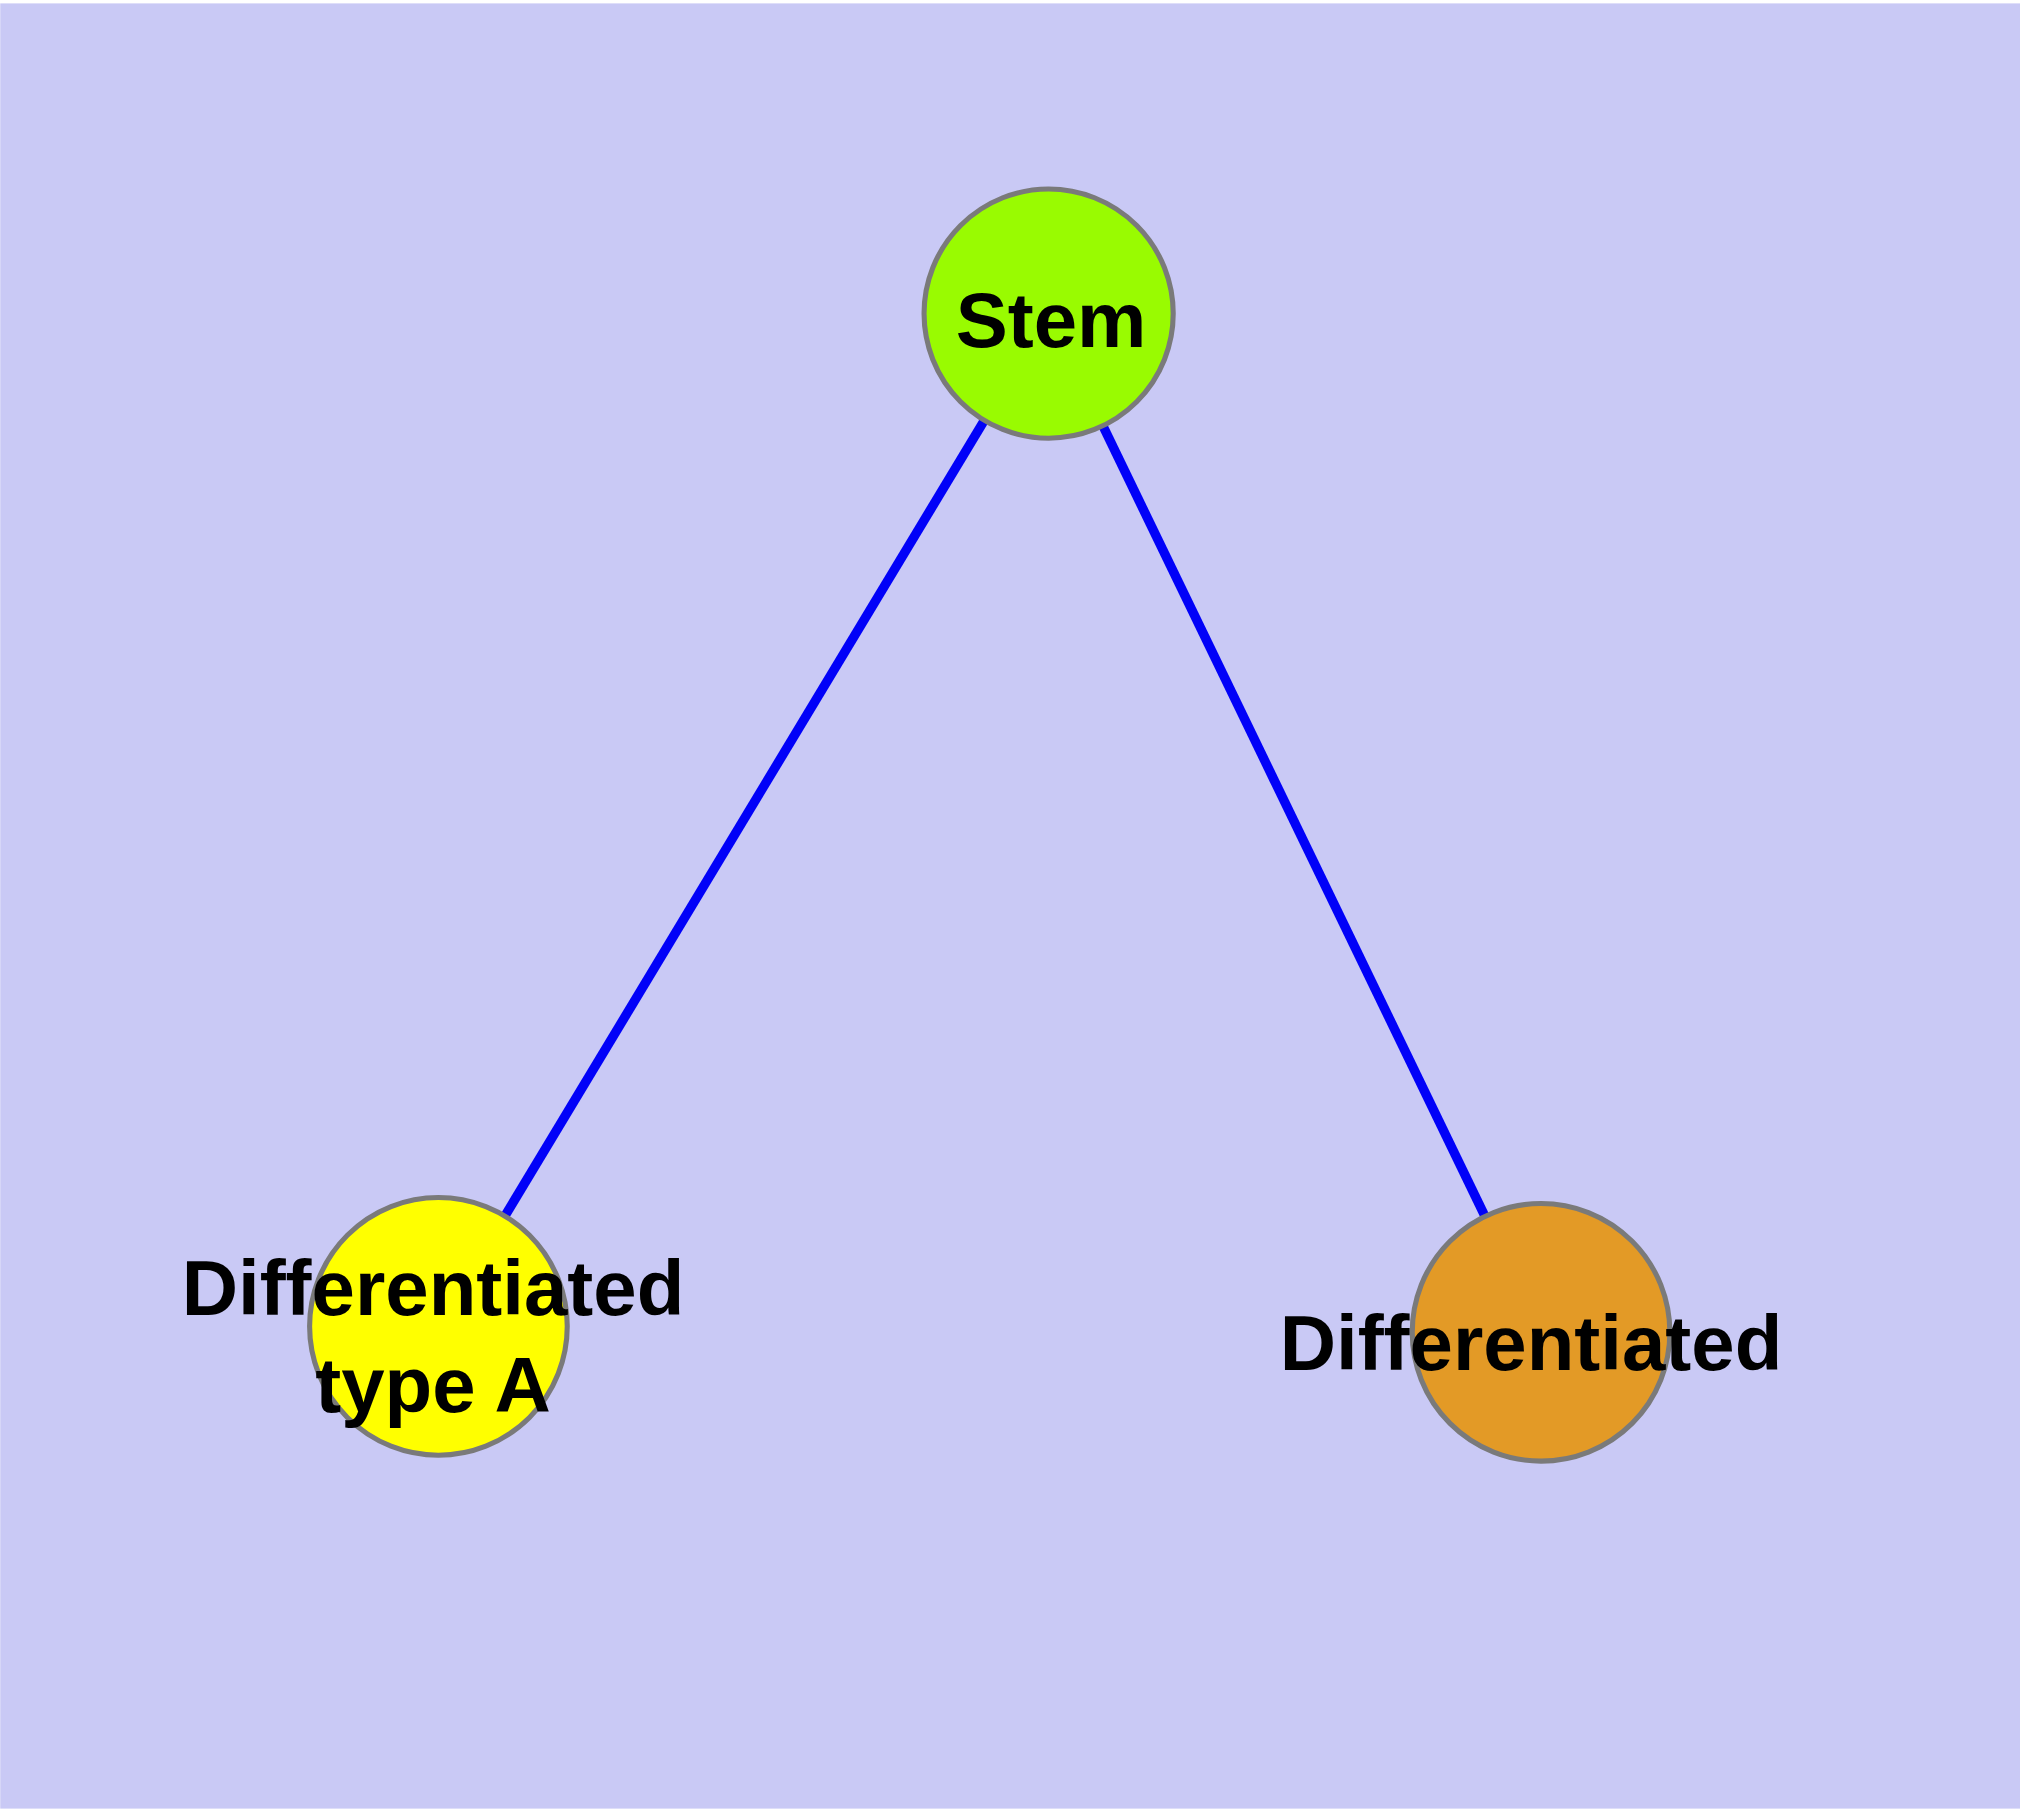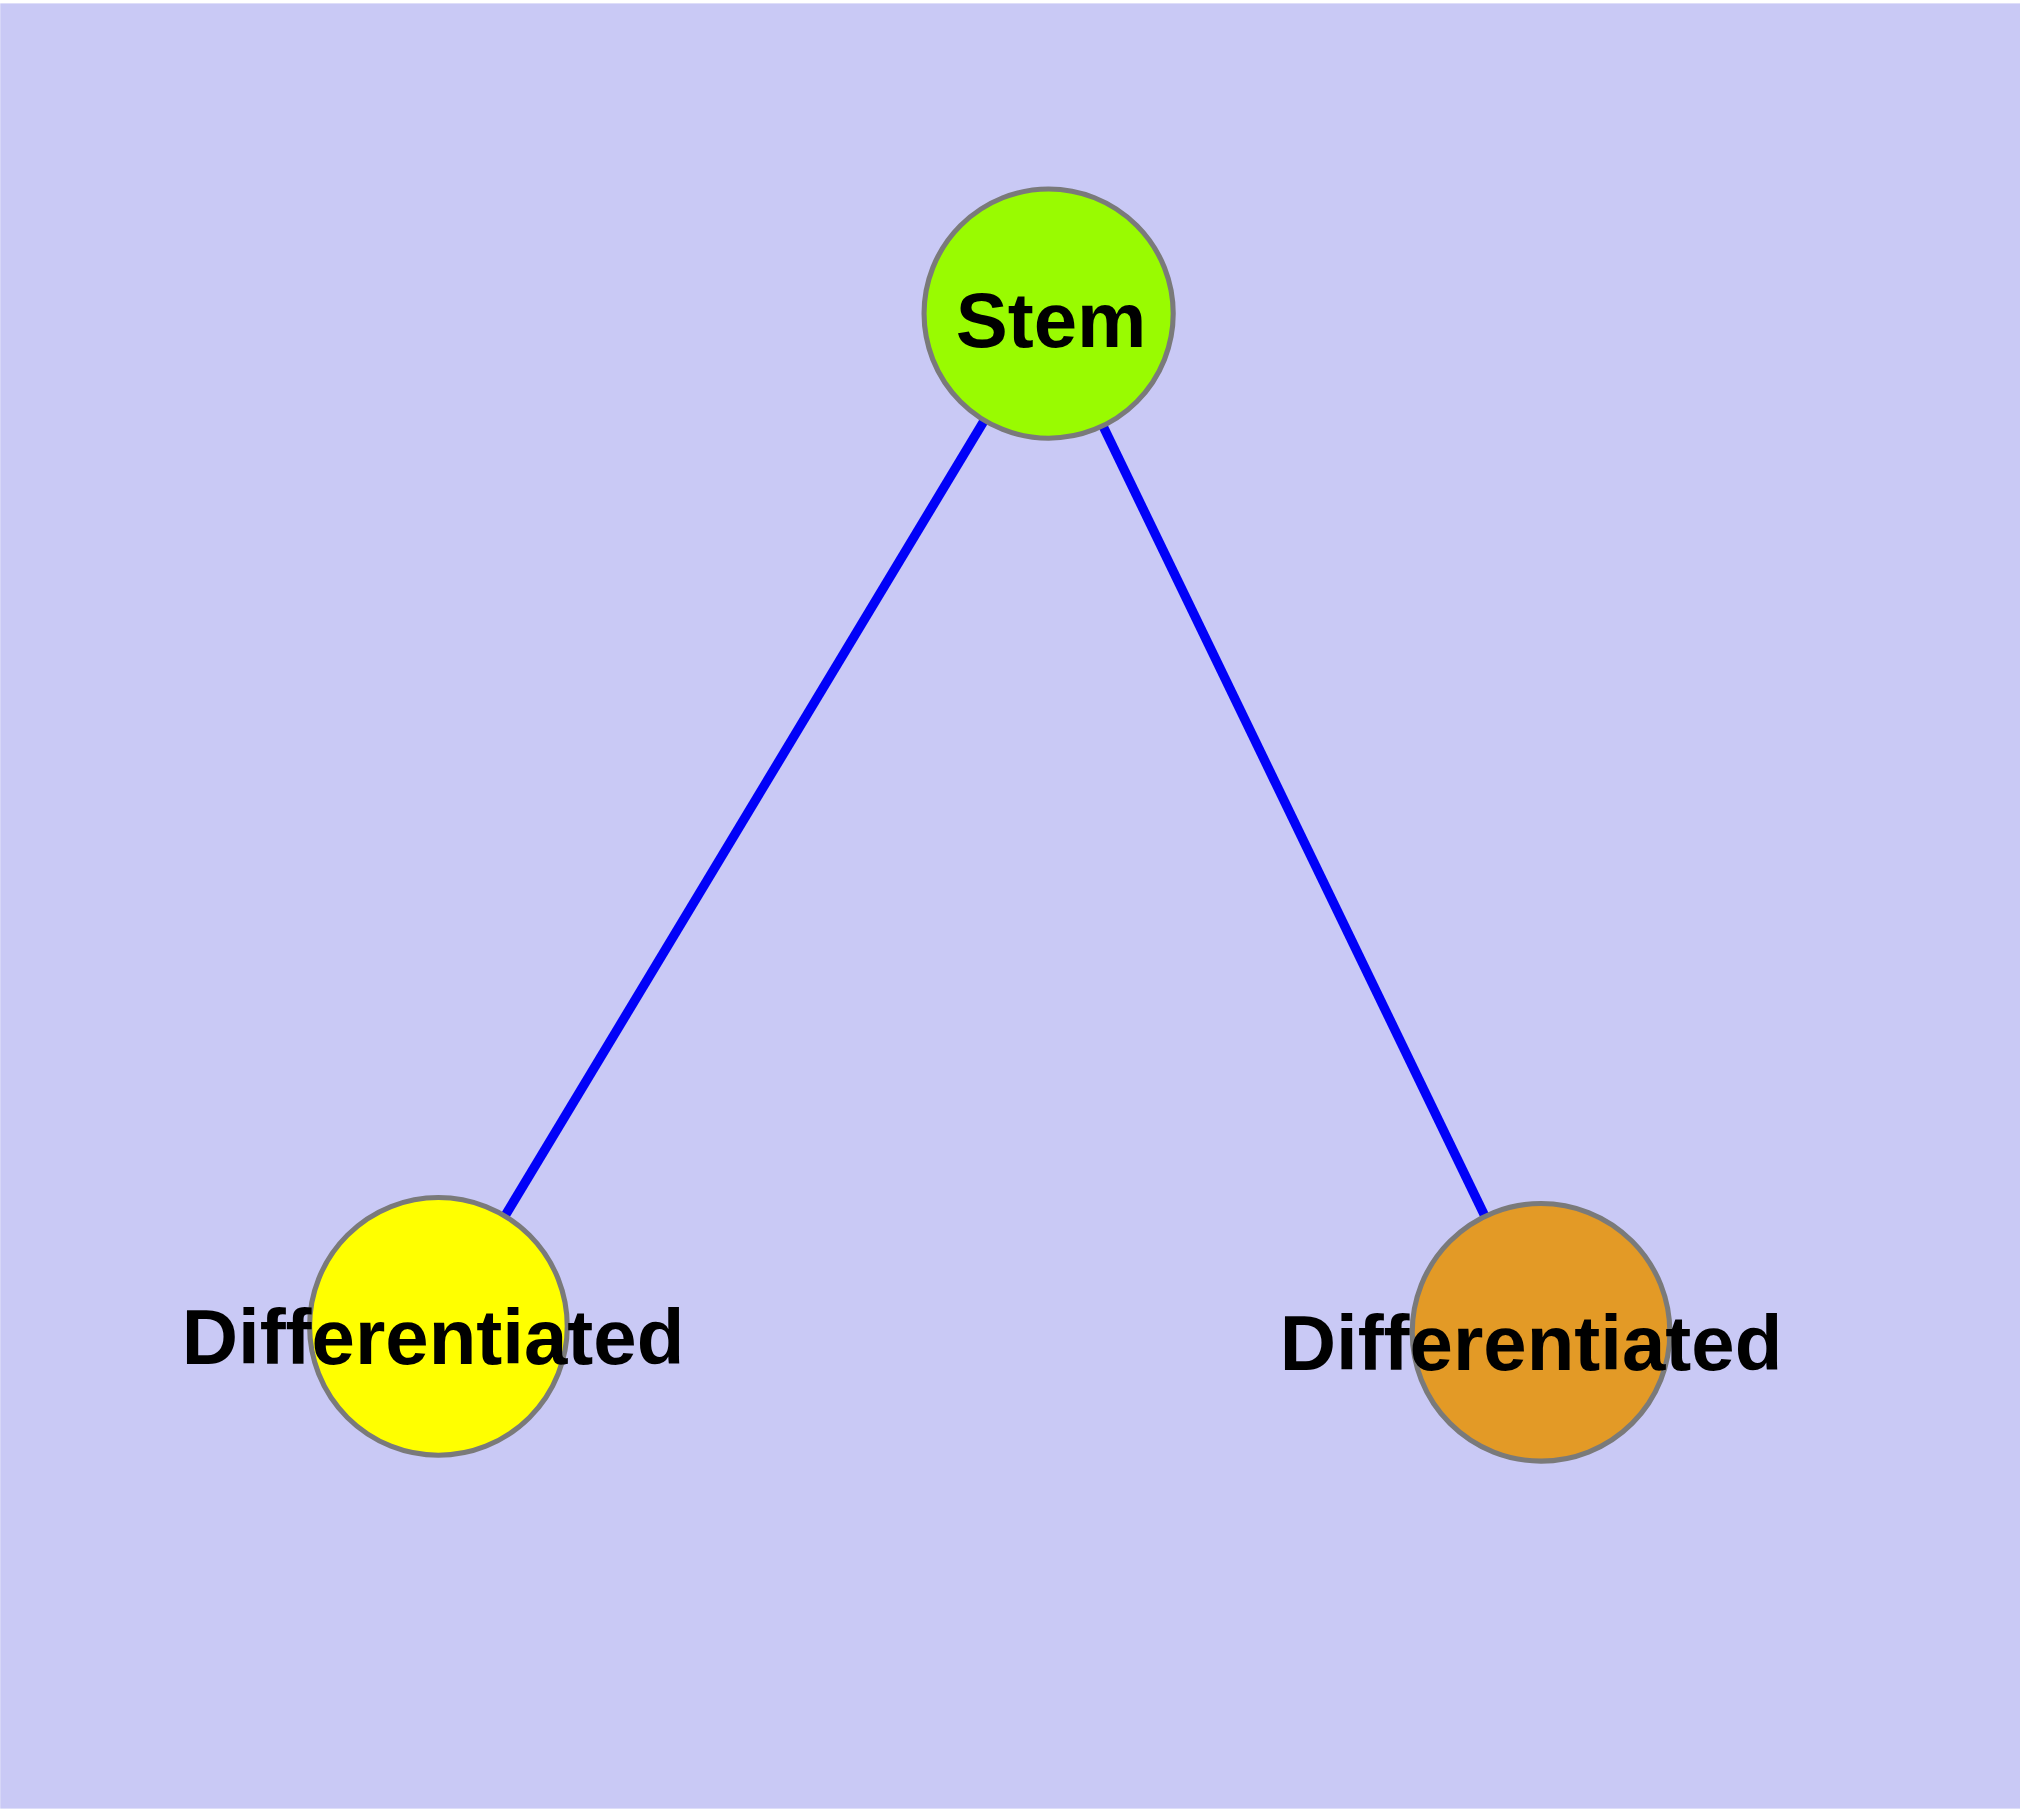--- a/index.html
+++ b/index.html
@@ -58,20 +58,21 @@
 
     <circle class="node-circle" cx="1237" cy="370" r="147" fill="#99FB01" stroke="#7A7A7A"></circle>
     <circle class="node-circle" cx="517" cy="1565" r="152" fill="#FFFF00" stroke="#7A7A7A"></circle>
     <circle class="node-circle" cx="1818" cy="1572" r="152" fill="#E39A26" stroke="#7A7A7A"></circle>
   </svg>
 
   <div class="node-label" style="left:1051px; top:320px;">Stem</div>
 
   <div class="node-label" style="left:433px; top:1337px;">
     <div>Differentiated</div>
+    <div>type A</div>
   </div>
 
   <div class="node-label" style="left:1531px; top:1343px;">
     <div>Differentiated</div>
   </div>
 
 </div>
 
 
 </body></html>

